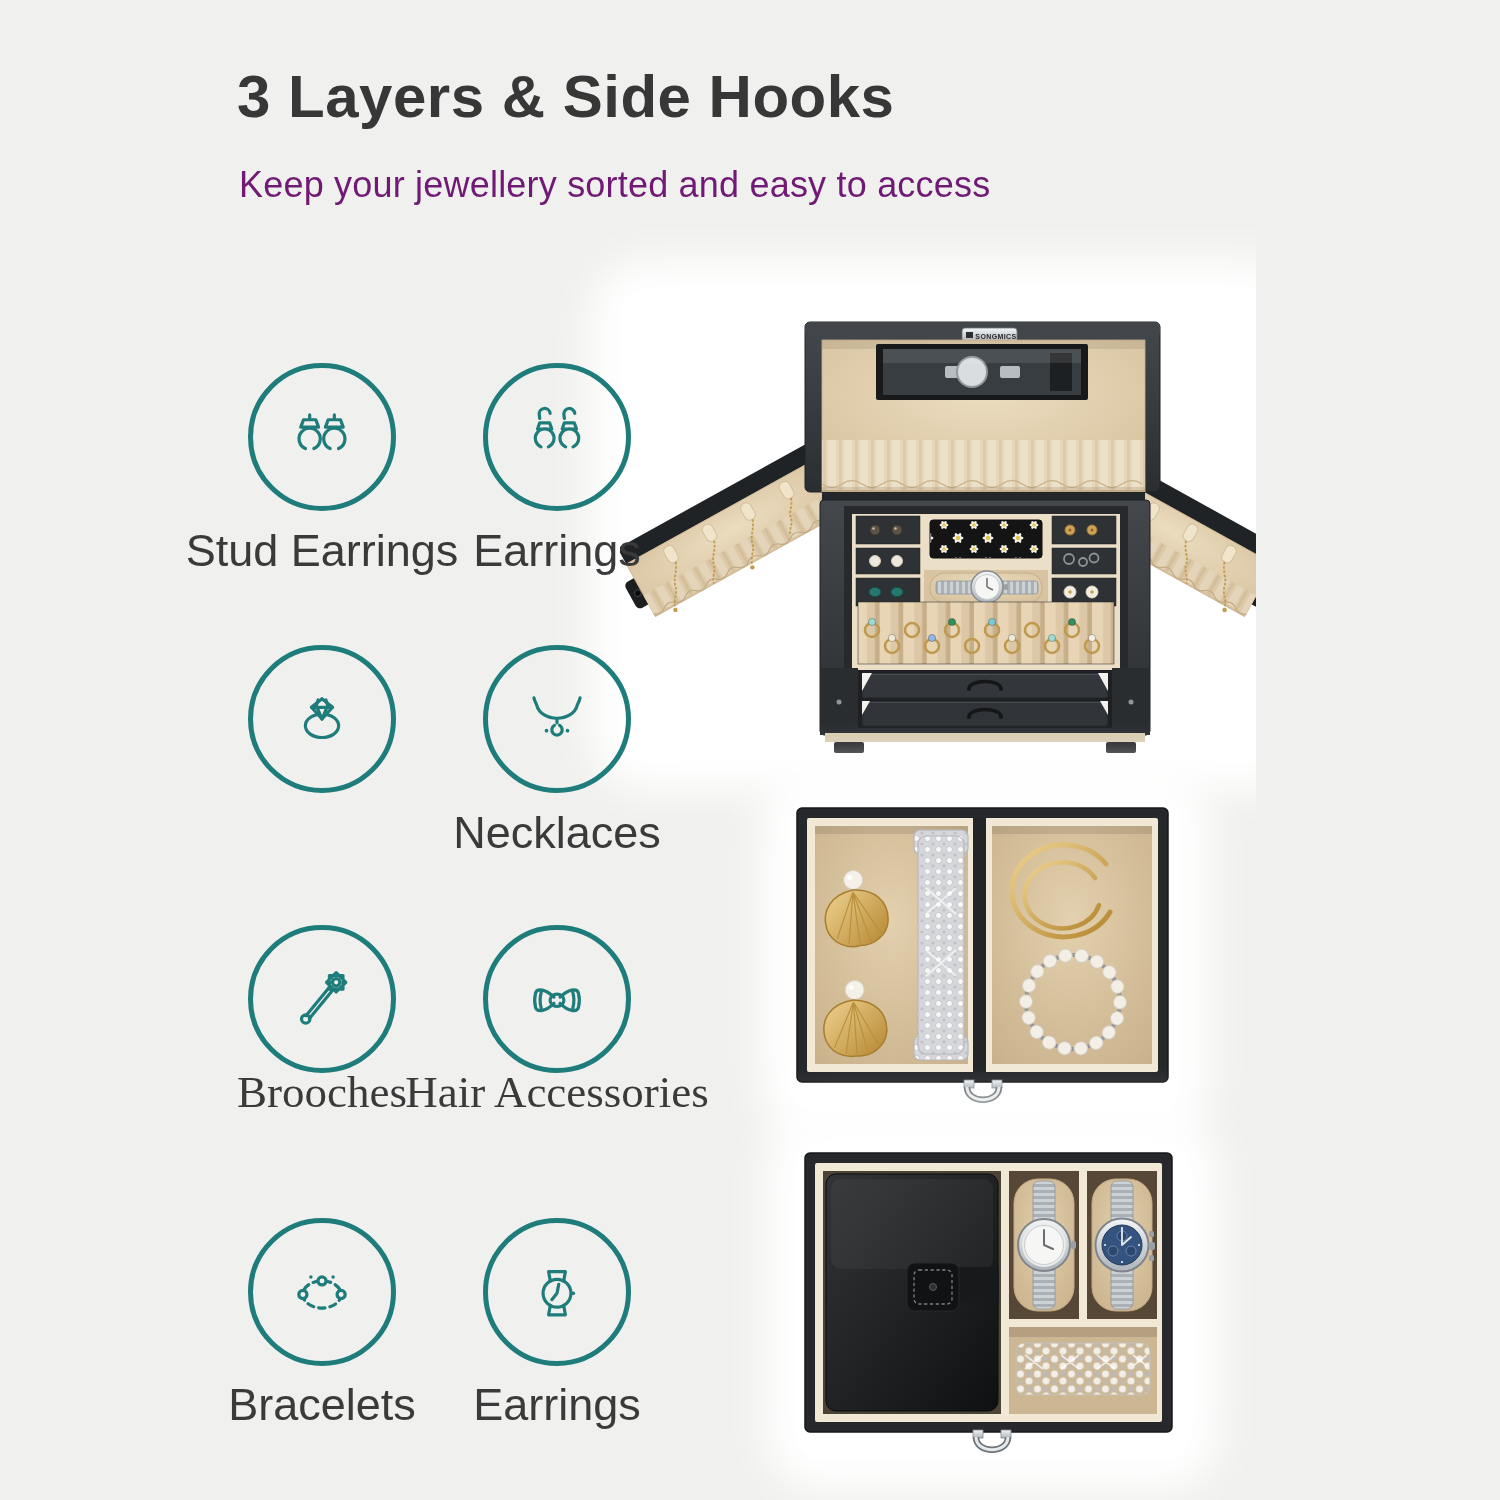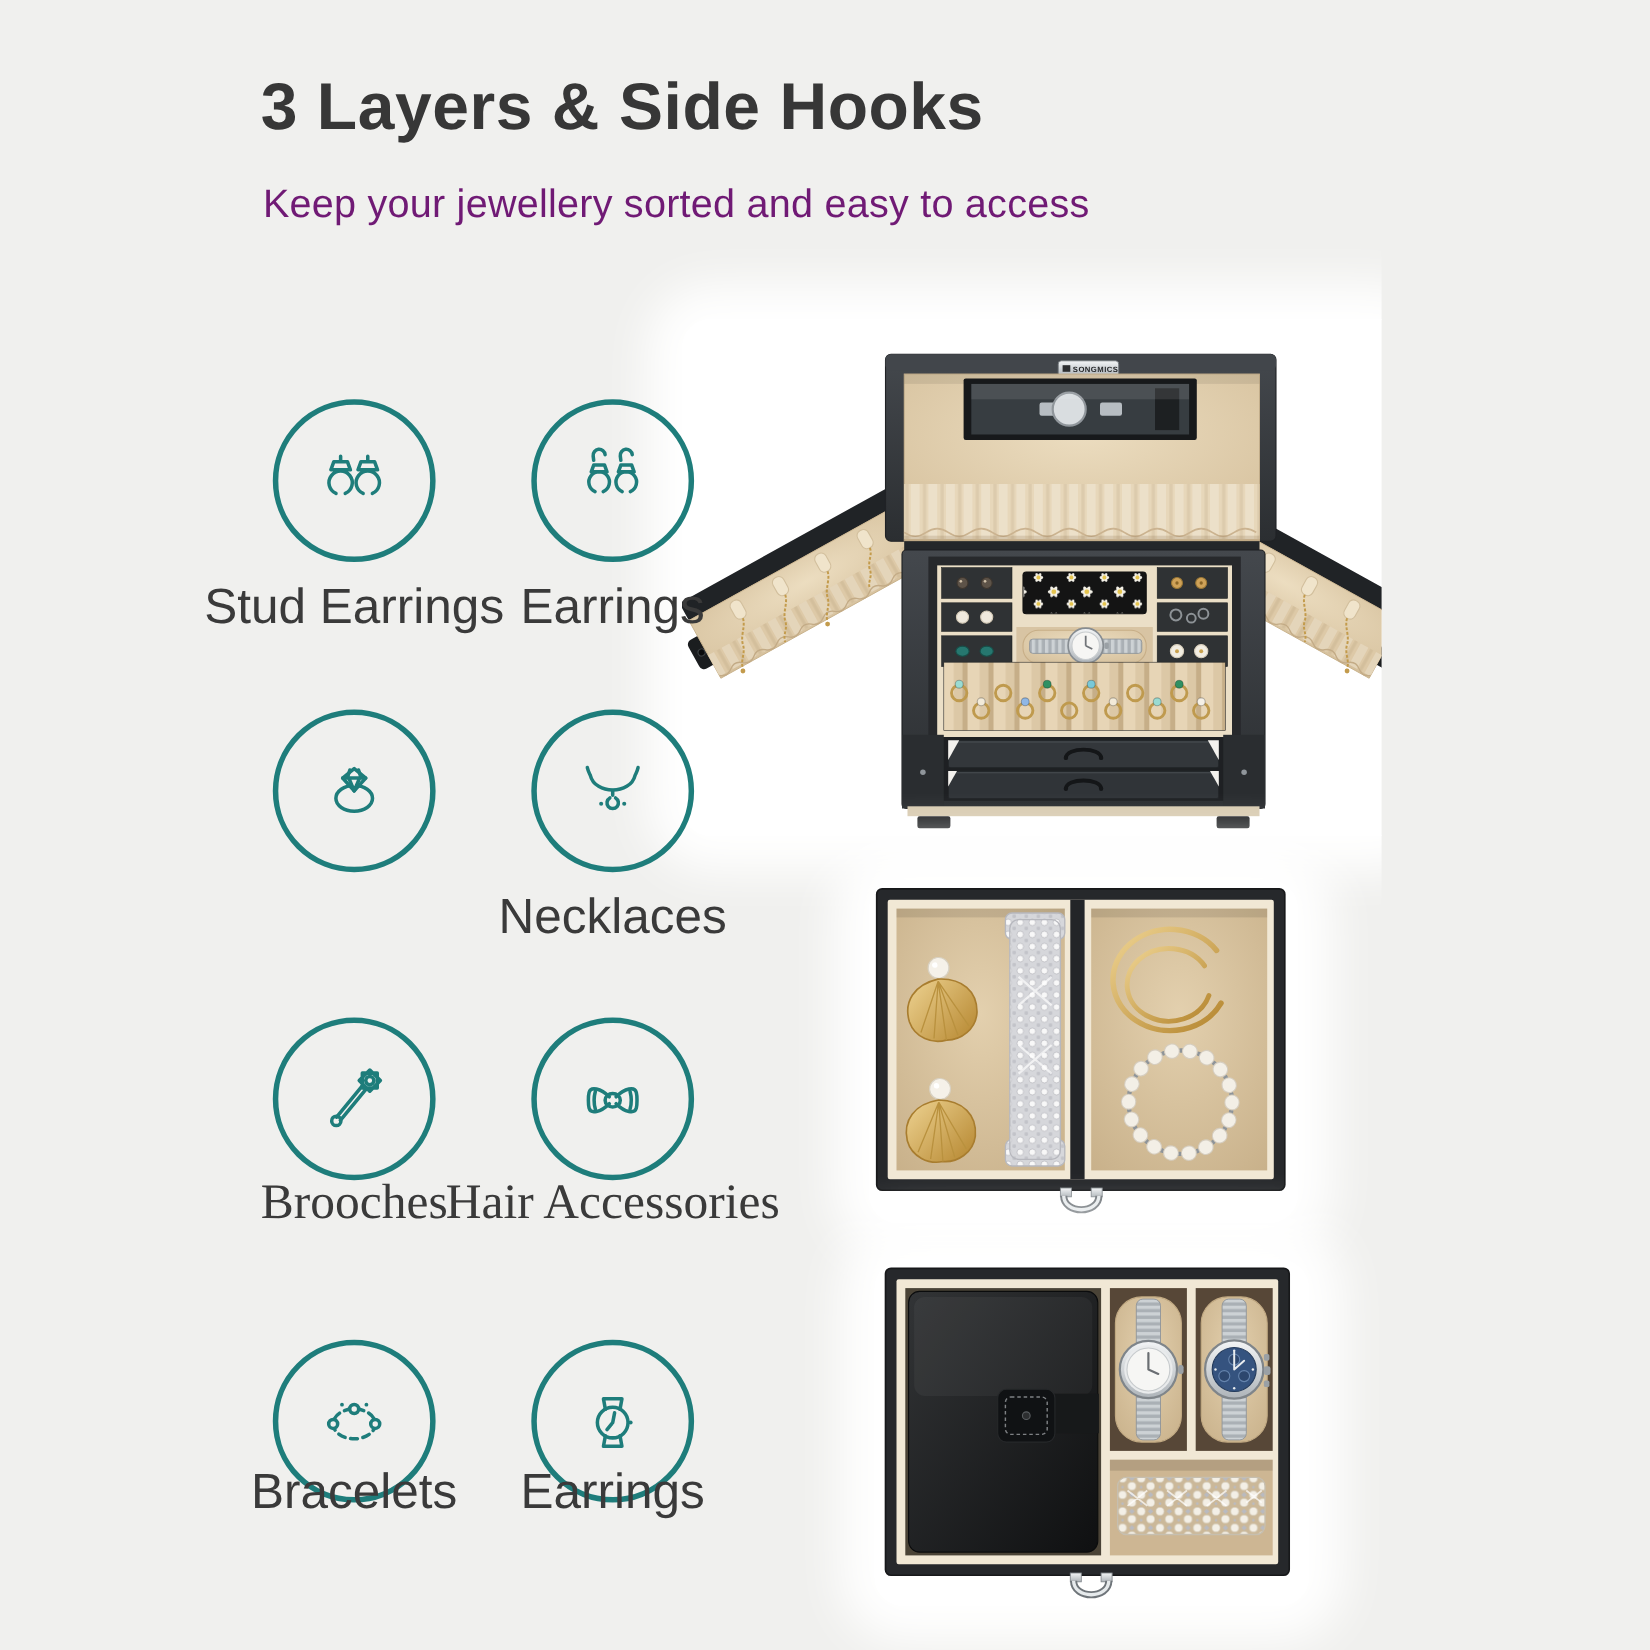--- a/index.html
+++ b/index.html
@@ -11,21 +11,21 @@
             letter-spacing:.2px;z-index:3;}
   .feature{position:absolute;z-index:3;}
   .icon-circle{position:absolute;width:148px;height:148px;border:5px solid #1e7d7b;
                border-radius:50%;box-sizing:border-box;color:#1e7d7b;
                display:flex;align-items:center;justify-content:center;background:transparent;}
   .c1{left:248px;} .c2{left:483px;}
   .r1{top:363px;} .r2{top:645px;} .r3{top:925px;} .r4{top:1218px;}
   .feature-label{position:absolute;width:330px;text-align:center;font-size:45px;
                  color:#3a3a3a;z-index:3;}
   .l1{left:157px;} .l2{left:392px;}
-  .t1{top:525px;} .t2{top:807px;} .t3{top:1066px;font-family:Liberation Serif, serif;} .t4{top:1330px;}
+  .t1{top:525px;} .t2{top:807px;} .t3{top:1066px;font-family:Liberation Serif, serif;} .t4{top:1379px;}
   .fico{stroke:currentColor;fill:none;stroke-width:2.6;stroke-linecap:round;stroke-linejoin:round;}
   .fico .dot{fill:currentColor;stroke:none;}
   .fico .mask{fill:#f0f0ee;}
   .photo{position:absolute;background:#fff;border-radius:26px;z-index:1;
          box-shadow:0 0 42px 32px rgba(255,255,255,.97);}
   .photo svg{display:block;}
   .ph-box{left:620px;top:290px;width:660px;height:470px;}
   .ph-mid{left:790px;top:800px;width:390px;height:312px;}
   .ph-bot{left:795px;top:1145px;width:395px;height:315px;}
 </style>

